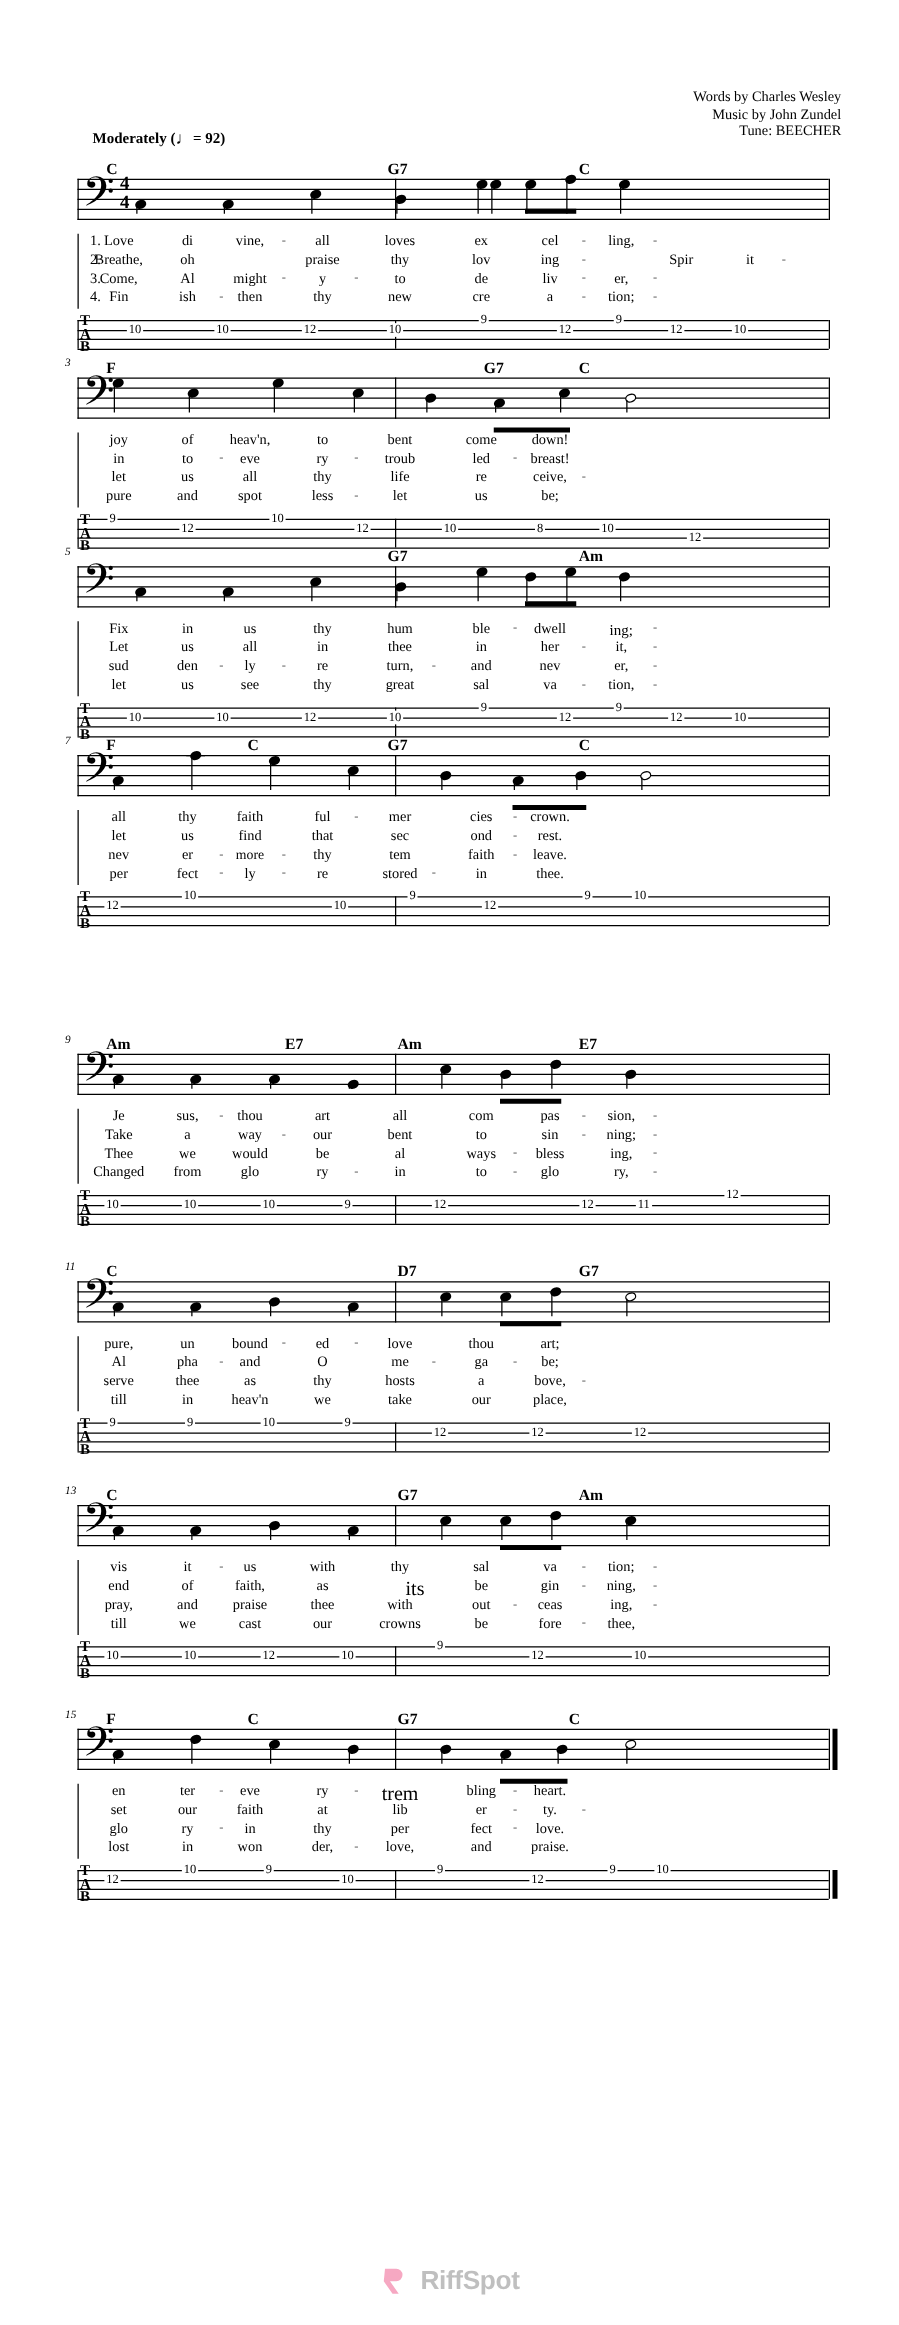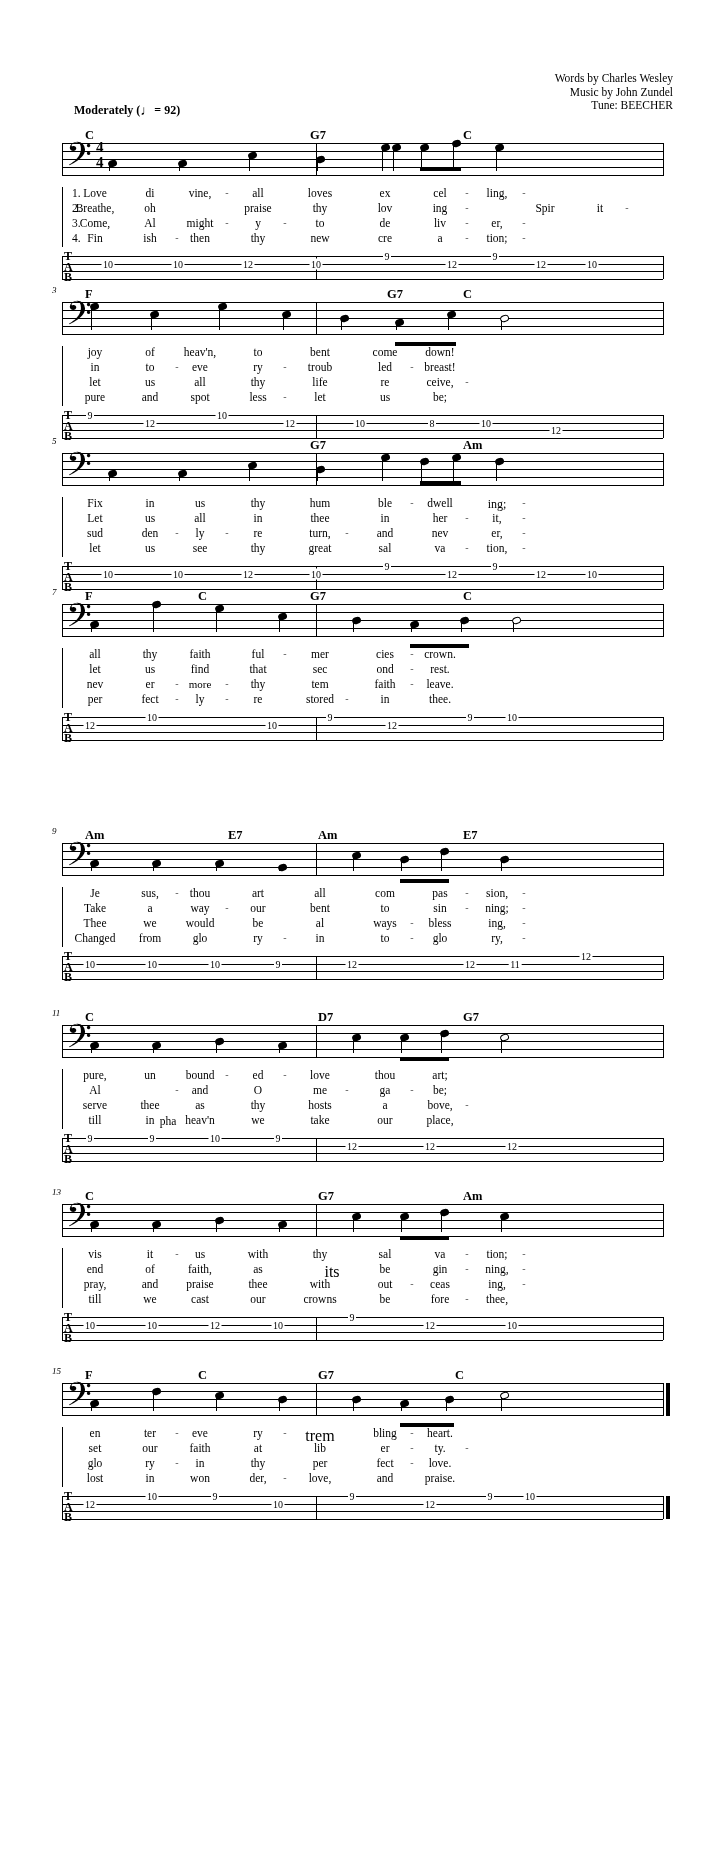--- a/index.html
+++ b/index.html
@@ -749,21 +749,21 @@
             <div class="ly" style="left: 200px; font-size: 11.5px; color: rgb(0, 0, 0);">bound</div>
             <div class="ly" style="left: 285px; font-size: 10px; color: rgb(85, 85, 85);">-</div>
             <div class="ly" style="left: 258px; font-size: 11.5px; color: rgb(0, 0, 0);">ed</div>
             <div class="ly" style="left: 320px; font-size: 11.5px; color: rgb(0, 0, 0);">love</div>
             <div class="ly" style="left: 385px; font-size: 11.5px; color: rgb(0, 0, 0);">thou</div>
             <div class="ly" style="left: 440px; font-size: 11.5px; color: rgb(0, 0, 0);">art;</div>
           </div>
           <div class="lyrline">
             <div class="ly" style="left: 95px; font-size: 11.5px; color: rgb(0, 0, 0);">Al</div>
             <div class="ly" style="left: 177px; font-size: 10px; color: rgb(85, 85, 85);">-</div>
-            <div class="ly" style="left: 168px; font-size: 11.5px; color: rgb(0, 0, 0); margin-top: 31px;">pha</div>
+            <div class="ly" style="left: 150px; font-size: 11.5px; color: rgb(0, 0, 0);">pha</div>
             <div class="ly" style="left: 200px; font-size: 11.5px; color: rgb(0, 0, 0);">and</div>
             <div class="ly" style="left: 258px; font-size: 11.5px; color: rgb(0, 0, 0);">O</div>
             <div class="ly" style="left: 347px; font-size: 10px; color: rgb(85, 85, 85);">-</div>
             <div class="ly" style="left: 320px; font-size: 11.5px; color: rgb(0, 0, 0);">me</div>
             <div class="ly" style="left: 412px; font-size: 10px; color: rgb(85, 85, 85);">-</div>
             <div class="ly" style="left: 385px; font-size: 11.5px; color: rgb(0, 0, 0);">ga</div>
             <div class="ly" style="left: 440px; font-size: 11.5px; color: rgb(0, 0, 0);">be;</div>
           </div>
           <div class="lyrline">
             <div class="ly" style="left: 95px; font-size: 11.5px; color: rgb(0, 0, 0);">serve</div>
@@ -1018,14 +1018,22 @@
           <div class="fret" style="left: 215px; top: 3px;">9</div>
           <div class="fret" style="left: 278px; top: 10.5px;">10</div>
           <div class="fret" style="left: 352px; top: 3px;">9</div>
           <div class="fret" style="left: 430px; top: 10.5px;">12</div>
           <div class="fret" style="left: 490px; top: 3px;">9</div>
           <div class="fret" style="left: 530px; top: 3px;">10</div>
         </div>
       </div>
     </div>
 
+  <div class="logo">
+    <div class="mark">
+      <svg width="26" height="26" viewBox="0 0 26 26" aria-hidden="true">
+        <path d="M5 3 h9 a5 5 0 0 1 0 10 h-5 l7 10 h-5 l-7 -10 z" fill="#f06292"></path>
+      </svg>
+    </div>
+    <div class="txt">RiffSpot</div>
+  </div>
 
 </div>
 
 </body></html>

